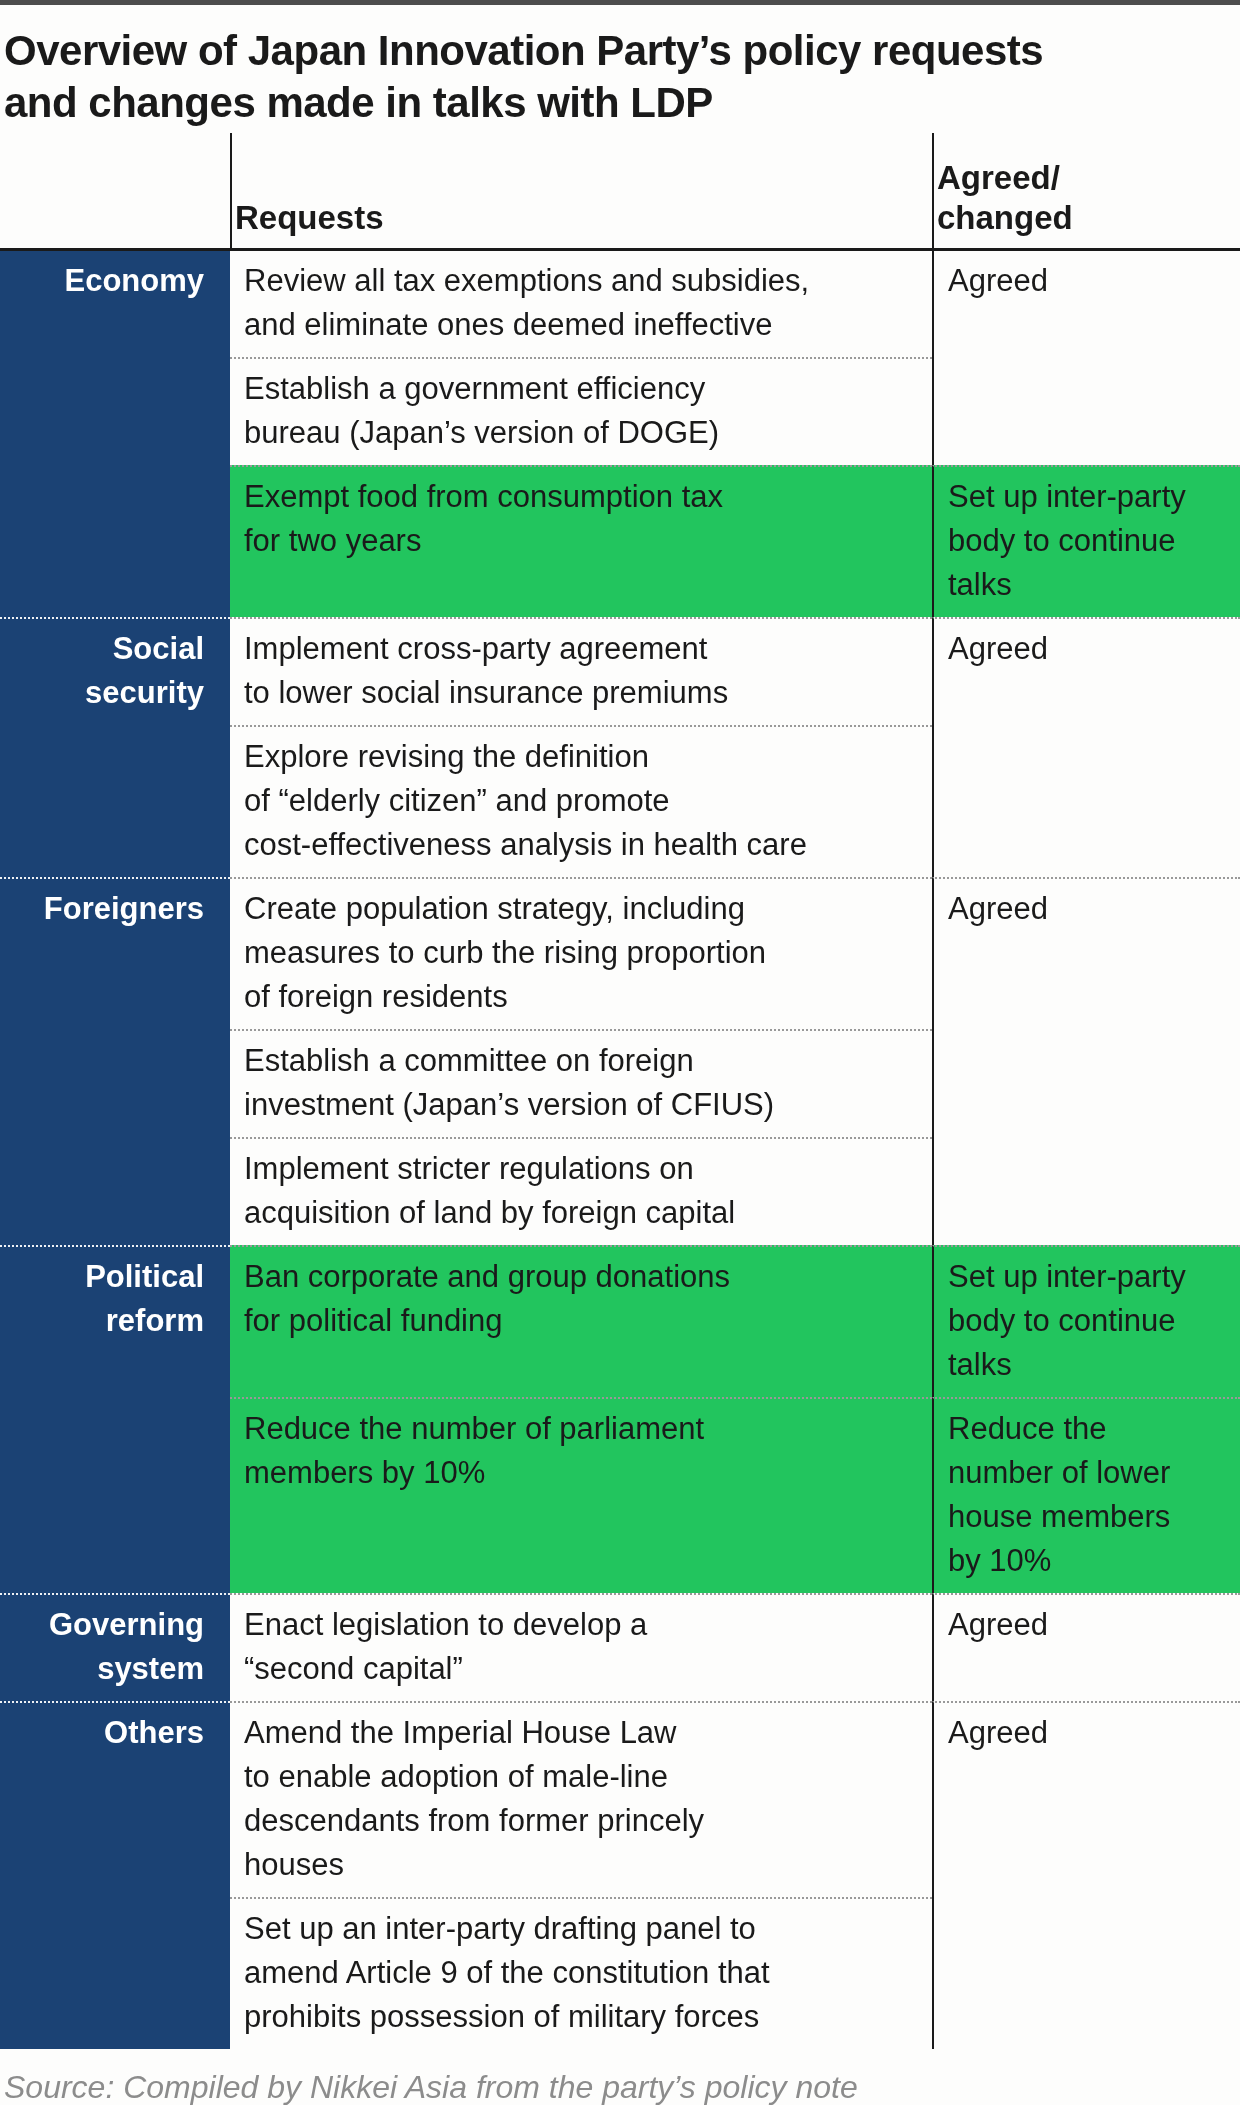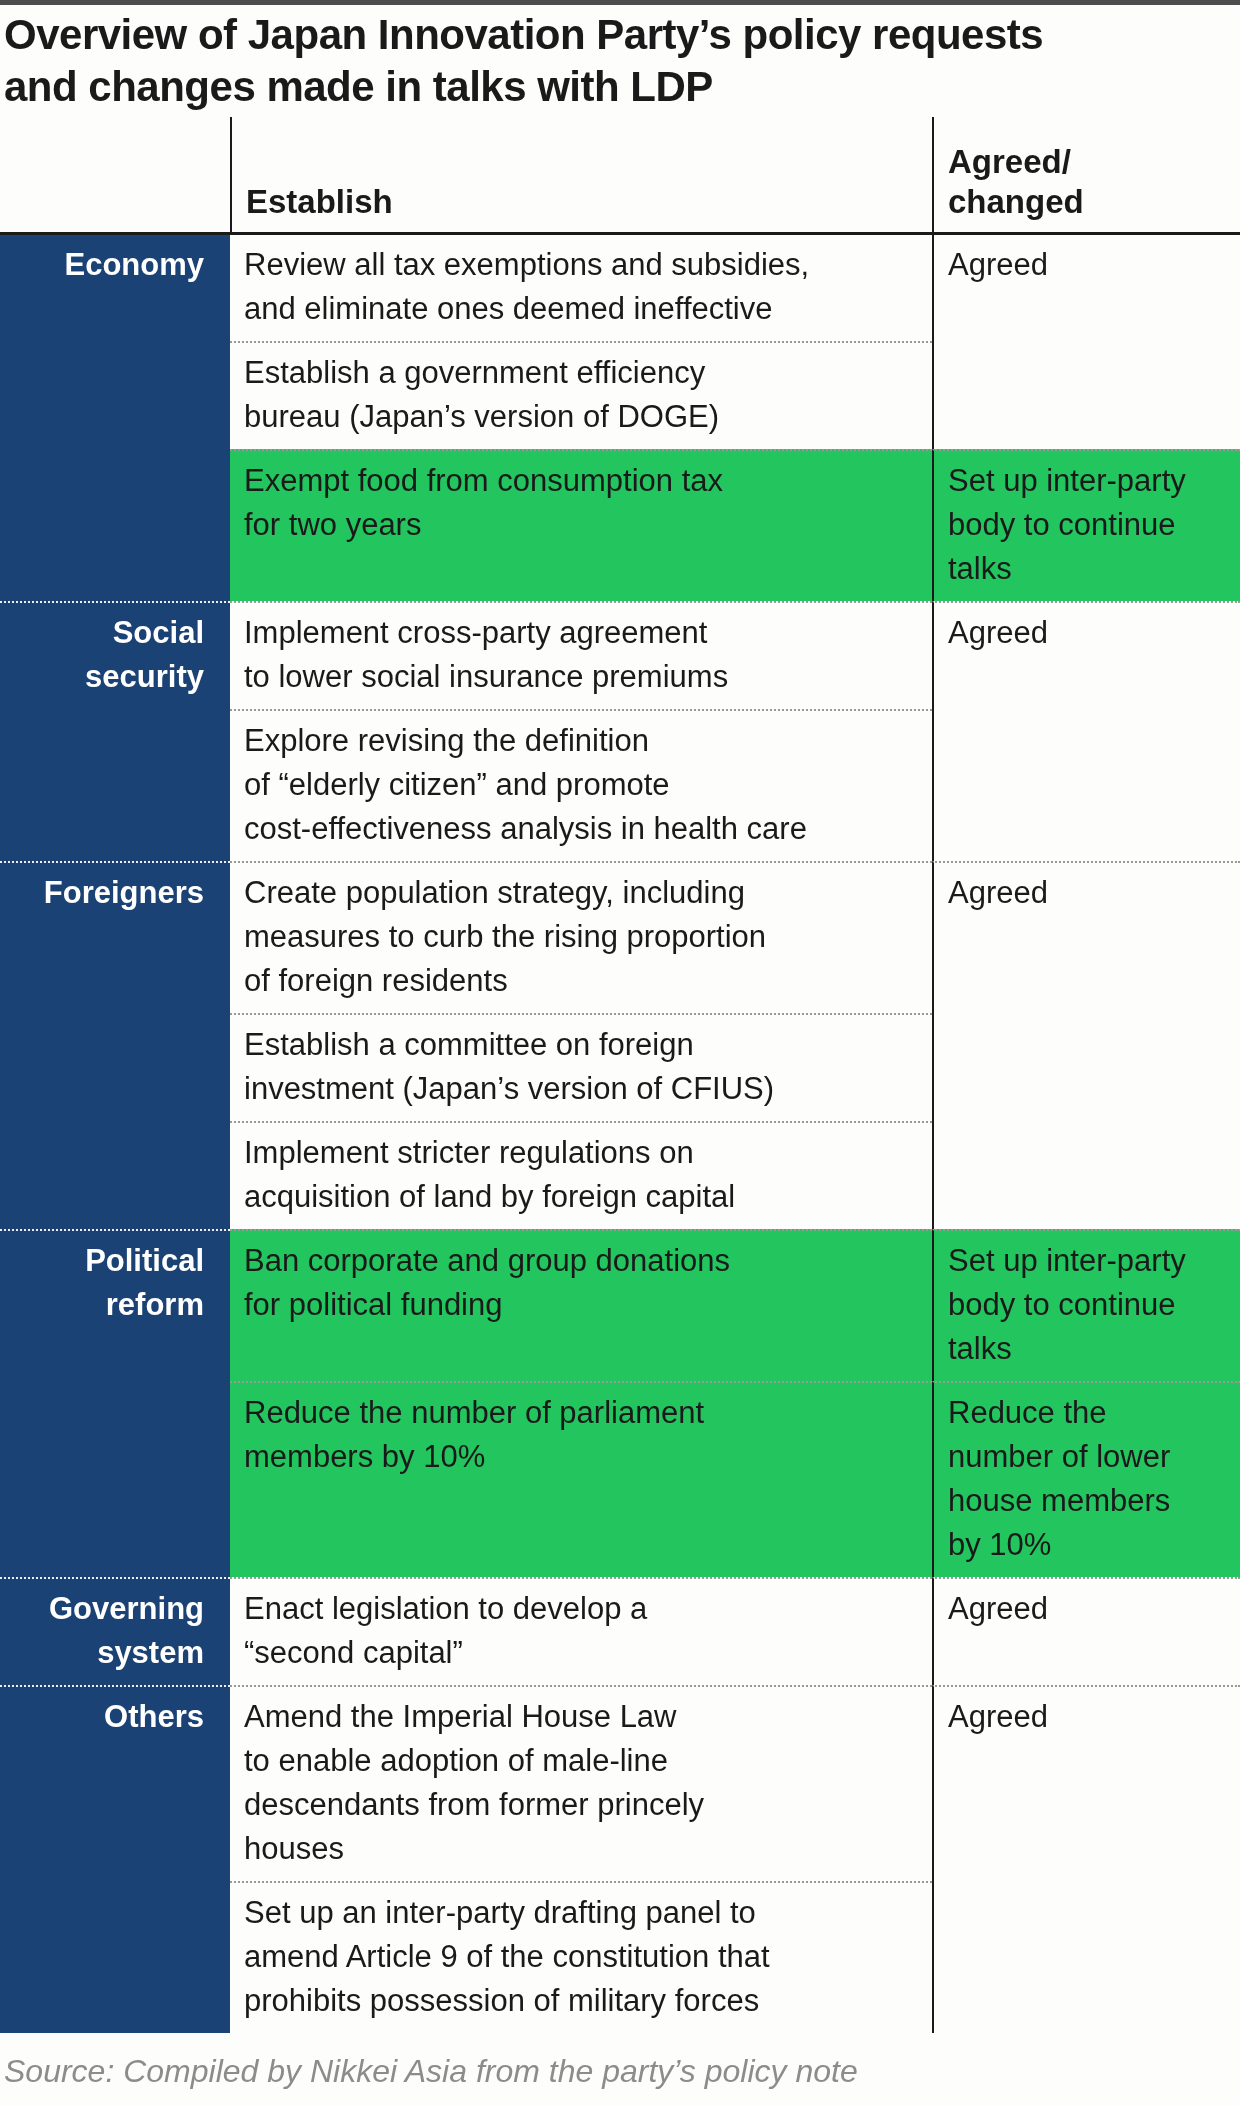--- a/index.html
+++ b/index.html
@@ -6,34 +6,34 @@
   body {
     width:1240px;
     background:#fdfdfc;
     color:#1a1a1a;
     font-family:"Liberation Sans", sans-serif;
     -webkit-font-smoothing:antialiased;
   }
   .top-bar { height:5px; background:#4d4d4d; }
   .title {
     font-size:42px; font-weight:bold; line-height:52px;
-    letter-spacing:-0.5px; margin:4px 0 0 4px;
+    letter-spacing:-0.5px; margin:20px 0 0 4px;
     white-space:pre-line;
   }
   table.policy {
     width:1240px; border-collapse:separate; border-spacing:0;
     table-layout:fixed; margin-top:4px;
   }
   col.c-cat { width:230px; }
   col.c-req { width:702px; }
   col.c-agr { width:308px; }
   th {
     vertical-align:bottom; text-align:left;
     font-size:33px; font-weight:bold; line-height:40px;
-    padding:0 4px 10px 14px; height:105px;
+    padding:0 4px 10px 3px; height:105px;
     border-bottom:3px solid #1a1a1a;
     white-space:pre-line;
   }
   th.req-h, th.agr-h { border-left:2px solid #1a1a1a; }
   td {
     vertical-align:top;
     font-size:31px; line-height:44px;
     padding:8px 8px 10px 14px;
     white-space:pre-line;
   }
@@ -60,21 +60,21 @@
 
 <table class="policy">
   <colgroup>
     <col class="c-cat">
       <col class="c-req">
       <col class="c-agr">
   </colgroup>
   <thead>
     <tr>
       <th class="cat-h"></th>
-      <th class="req-h">Establish</th>
+      <th class="req-h">Requests</th>
       <th class="agr-h">Agreed/
 changed</th>
     </tr>
   </thead>
   <tbody>
 
     <tr>
       <td class="cat" rowspan="3">Economy</td>
       <td class="req">Review all tax exemptions and subsidies,
 and eliminate ones deemed ineffective</td>

